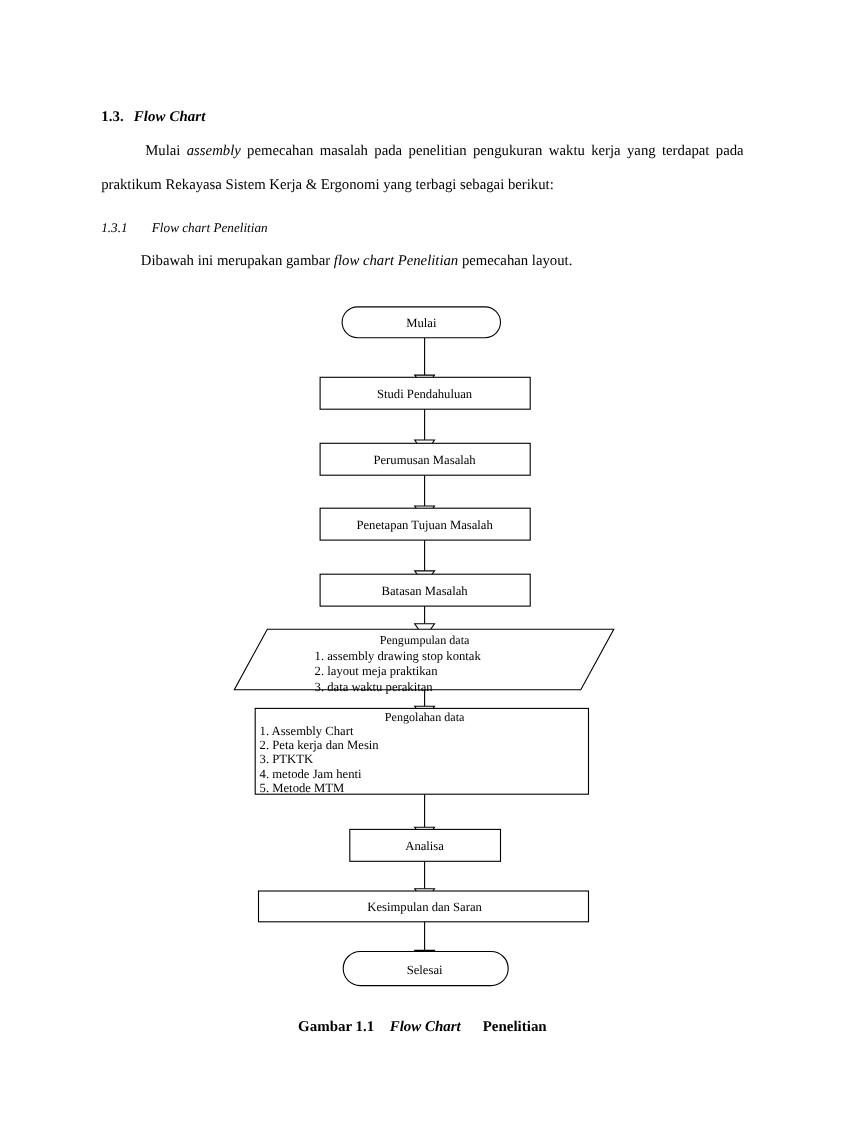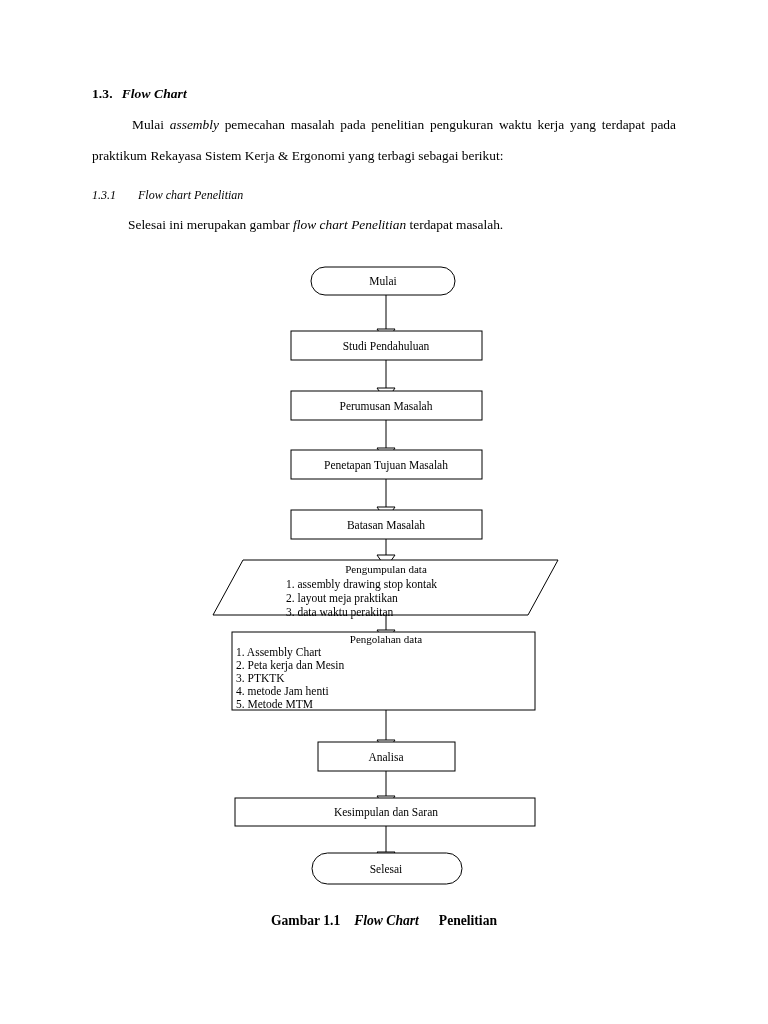--- a/index.html
+++ b/index.html
@@ -13,21 +13,21 @@
     height: 1024px;
     position: relative;
     font-family: "Liberation Serif", "DejaVu Serif", serif;
     color: #000000;
     overflow: hidden;
   }
 
   
   .page {
     position: absolute;
-    left: 0; top: 0;
+    left: 0; top: 12px;
     width: 768px;
     height: 975px;
   }
 
   .sec-heading {
     position: absolute;
     left: 92px;
     top: 86px;
     font-size: 13.5px;
     font-weight: bold;
@@ -114,21 +114,21 @@
   <div class="sec-heading">
     <span class="num">1.3.</span><span class="ttl">Flow Chart</span>
   </div>
 
   <div class="body-para"><span>Mulai </span><i>assembly</i><span> pemecahan masalah pada penelitian pengukuran waktu kerja yang terdapat pada praktikum Rekayasa Sistem Kerja &amp; Ergonomi yang terbagi sebagai berikut:</span></div>
 
   <div class="sub-heading">
     <span class="snum">1.3.1</span><span class="sttl">Flow chart Penelitian</span>
   </div>
 
-  <div class="sub-para"><span>Selesai ini merupakan gambar </span><i>flow chart Penelitian</i><span> terdapat masalah.</span></div>
+  <div class="sub-para"><span>Dibawah ini merupakan gambar </span><i>flow chart Penelitian</i><span> pemecahan layout.</span></div>
 
   <div class="flow">
     <svg width="768" height="640" viewBox="0 0 768 640" xmlns="http://www.w3.org/2000/svg">
 
       <g stroke="#000" stroke-width="1" fill="none">
         <line x1="386" y1="40" x2="386" y2="74"></line>
         <line x1="386" y1="105" x2="386" y2="133"></line>
         <line x1="386" y1="165" x2="386" y2="193"></line>
         <line x1="386" y1="224" x2="386" y2="252"></line>
         <line x1="386" y1="284" x2="386" y2="300"></line>

